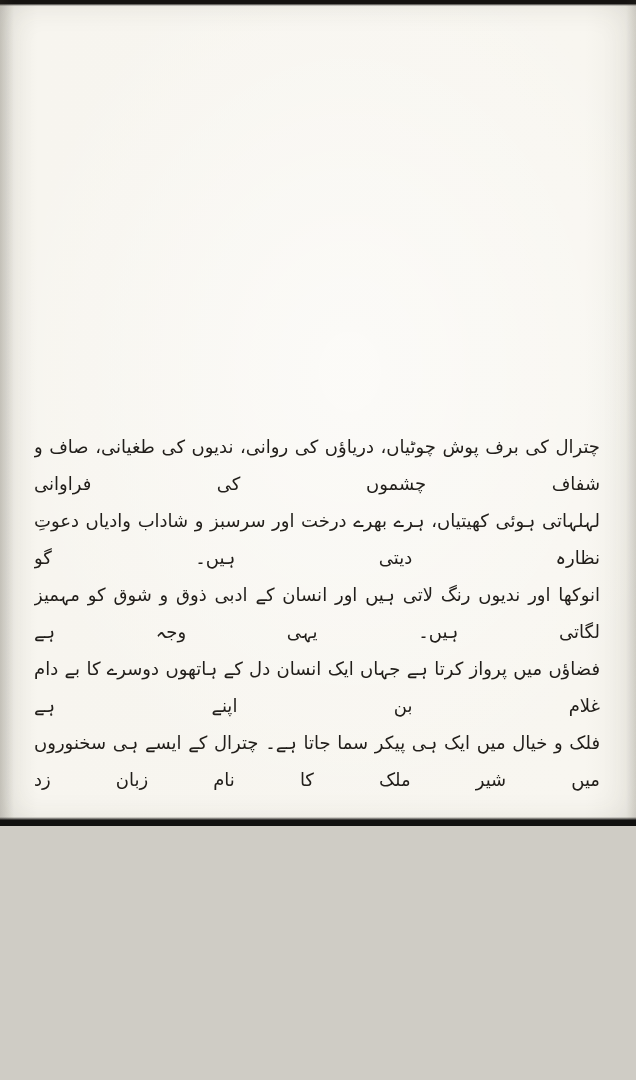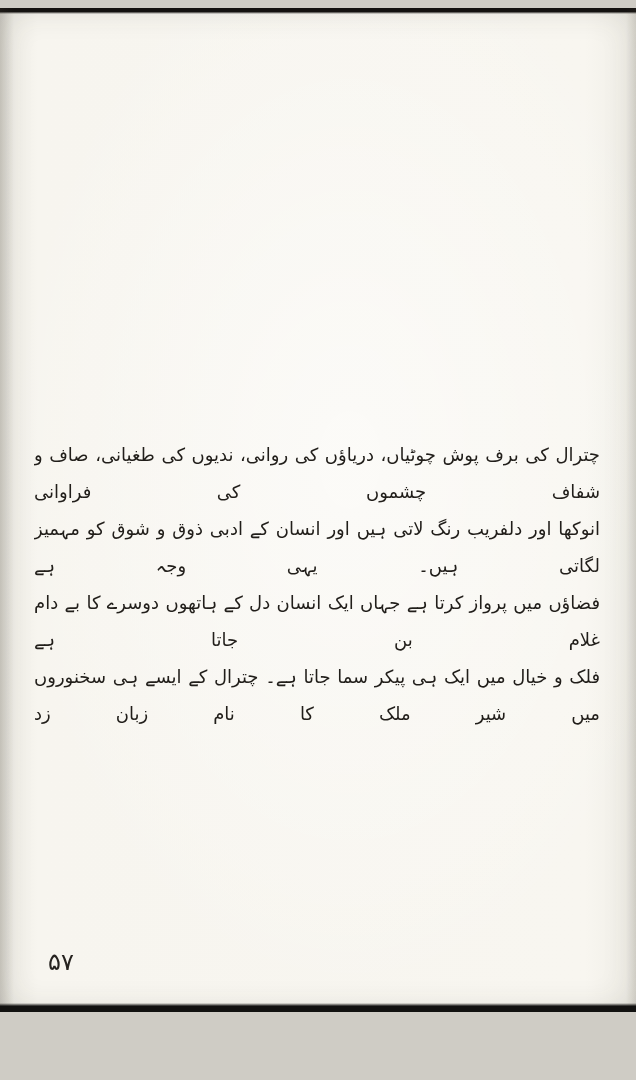--- a/index.html
+++ b/index.html
@@ -4,22 +4,22 @@
 <style>
   html, body {
     margin: 0;
     padding: 0;
     background: #cfccc5;
     font-family: "DejaVu Sans", sans-serif;
   }
   .scan-page {
     position: relative;
     width: 636px;
-    height: 1004px;
-    margin: 8px auto;
+    height: 826px;
+    margin: 0 auto;
     background:
       radial-gradient(ellipse at 55% 45%, rgba(255,255,255,0.55), rgba(0,0,0,0) 70%),
       linear-gradient(90deg, #eceae3 0%, #f7f5ef 6%, #f8f6f0 92%, #efede6 100%),
       #f6f4ee;
     box-shadow: inset 0 0 34px rgba(60,55,45,0.14);
     overflow: hidden;
   }
   .edge-strip-top {
     position: absolute;
     top: 0; left: 0; right: 0;
@@ -77,22 +77,23 @@
 </head>
 <body>
 
 <div class="scan-page">
   <div class="edge-strip-top"></div>
   <div class="edge-shade-left"></div>
   <div class="edge-shade-right"></div>
 
   <div class="text-block">
     <div class="text-line justified">چترال کی برف پوش چوٹیاں، دریاؤں کی روانی، ندیوں کی طغیانی، صاف و شفاف چشموں کی فراوانی</div>
-    <div class="text-line justified">انوکھا اور دلفریب رنگ لاتی ہیں اور انسان کے ادبی ذوق و شوق کو مہمیز لگاتی ہیں۔ یہی وجہ ہے</div>
-    <div class="text-line justified">فضاؤں میں پرواز کرتا ہے جہاں ایک انسان دل کے ہاتھوں دوسرے کا بے دام غلام بن جاتا ہے</div>
+    <div class="text-line justified">لہلہاتی ہوئی کھیتیاں، ہرے بھرے درخت اور سرسبز و شاداب وادیاں دعوتِ نظارہ دیتی ہیں۔ گو</div>
+    <div class="text-line justified">انوکھا اور ندیوں رنگ لاتی ہیں اور انسان کے ادبی ذوق و شوق کو مہمیز لگاتی ہیں۔ یہی وجہ ہے</div>
+    <div class="text-line justified">فضاؤں میں پرواز کرتا ہے جہاں ایک انسان دل کے ہاتھوں دوسرے کا بے دام غلام بن اپنے ہے</div>
     <div class="text-line justified">فلک و خیال میں ایک ہی پیکر سما جاتا ہے۔ چترال کے ایسے ہی سخنوروں میں شیر ملک کا نام زبان زد</div>
 
   </div>
 
   <div class="page-number">۵۷</div>
 
   <div class="edge-strip-bottom"></div>
 </div>
 
 </body></html>

